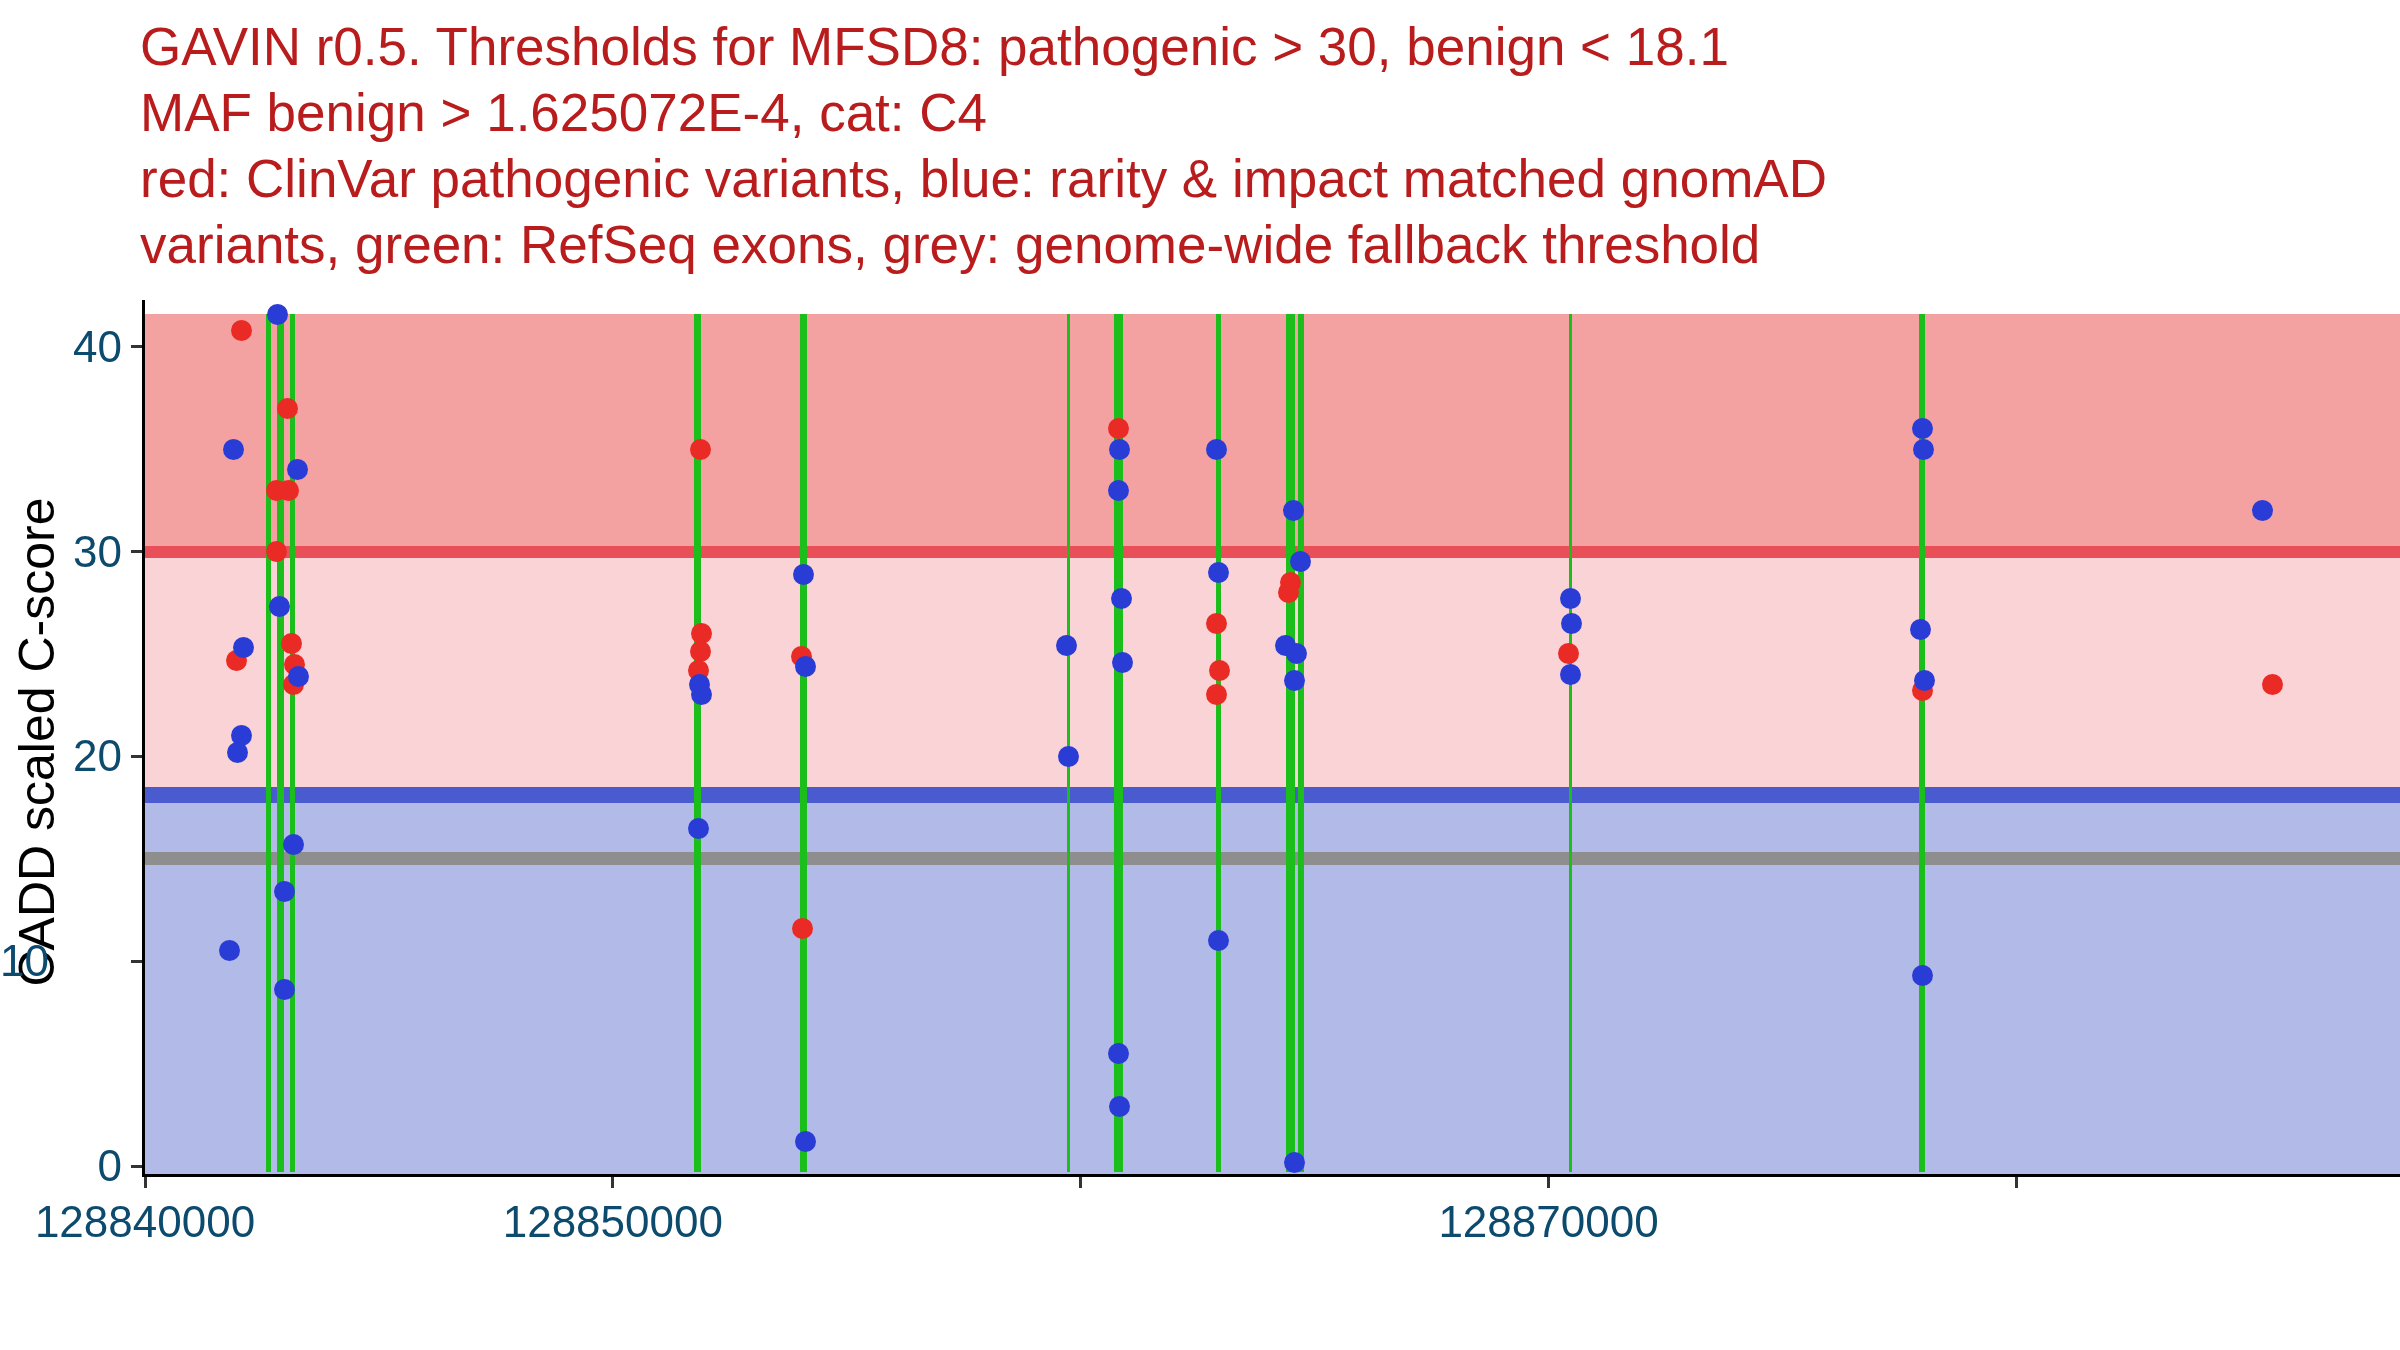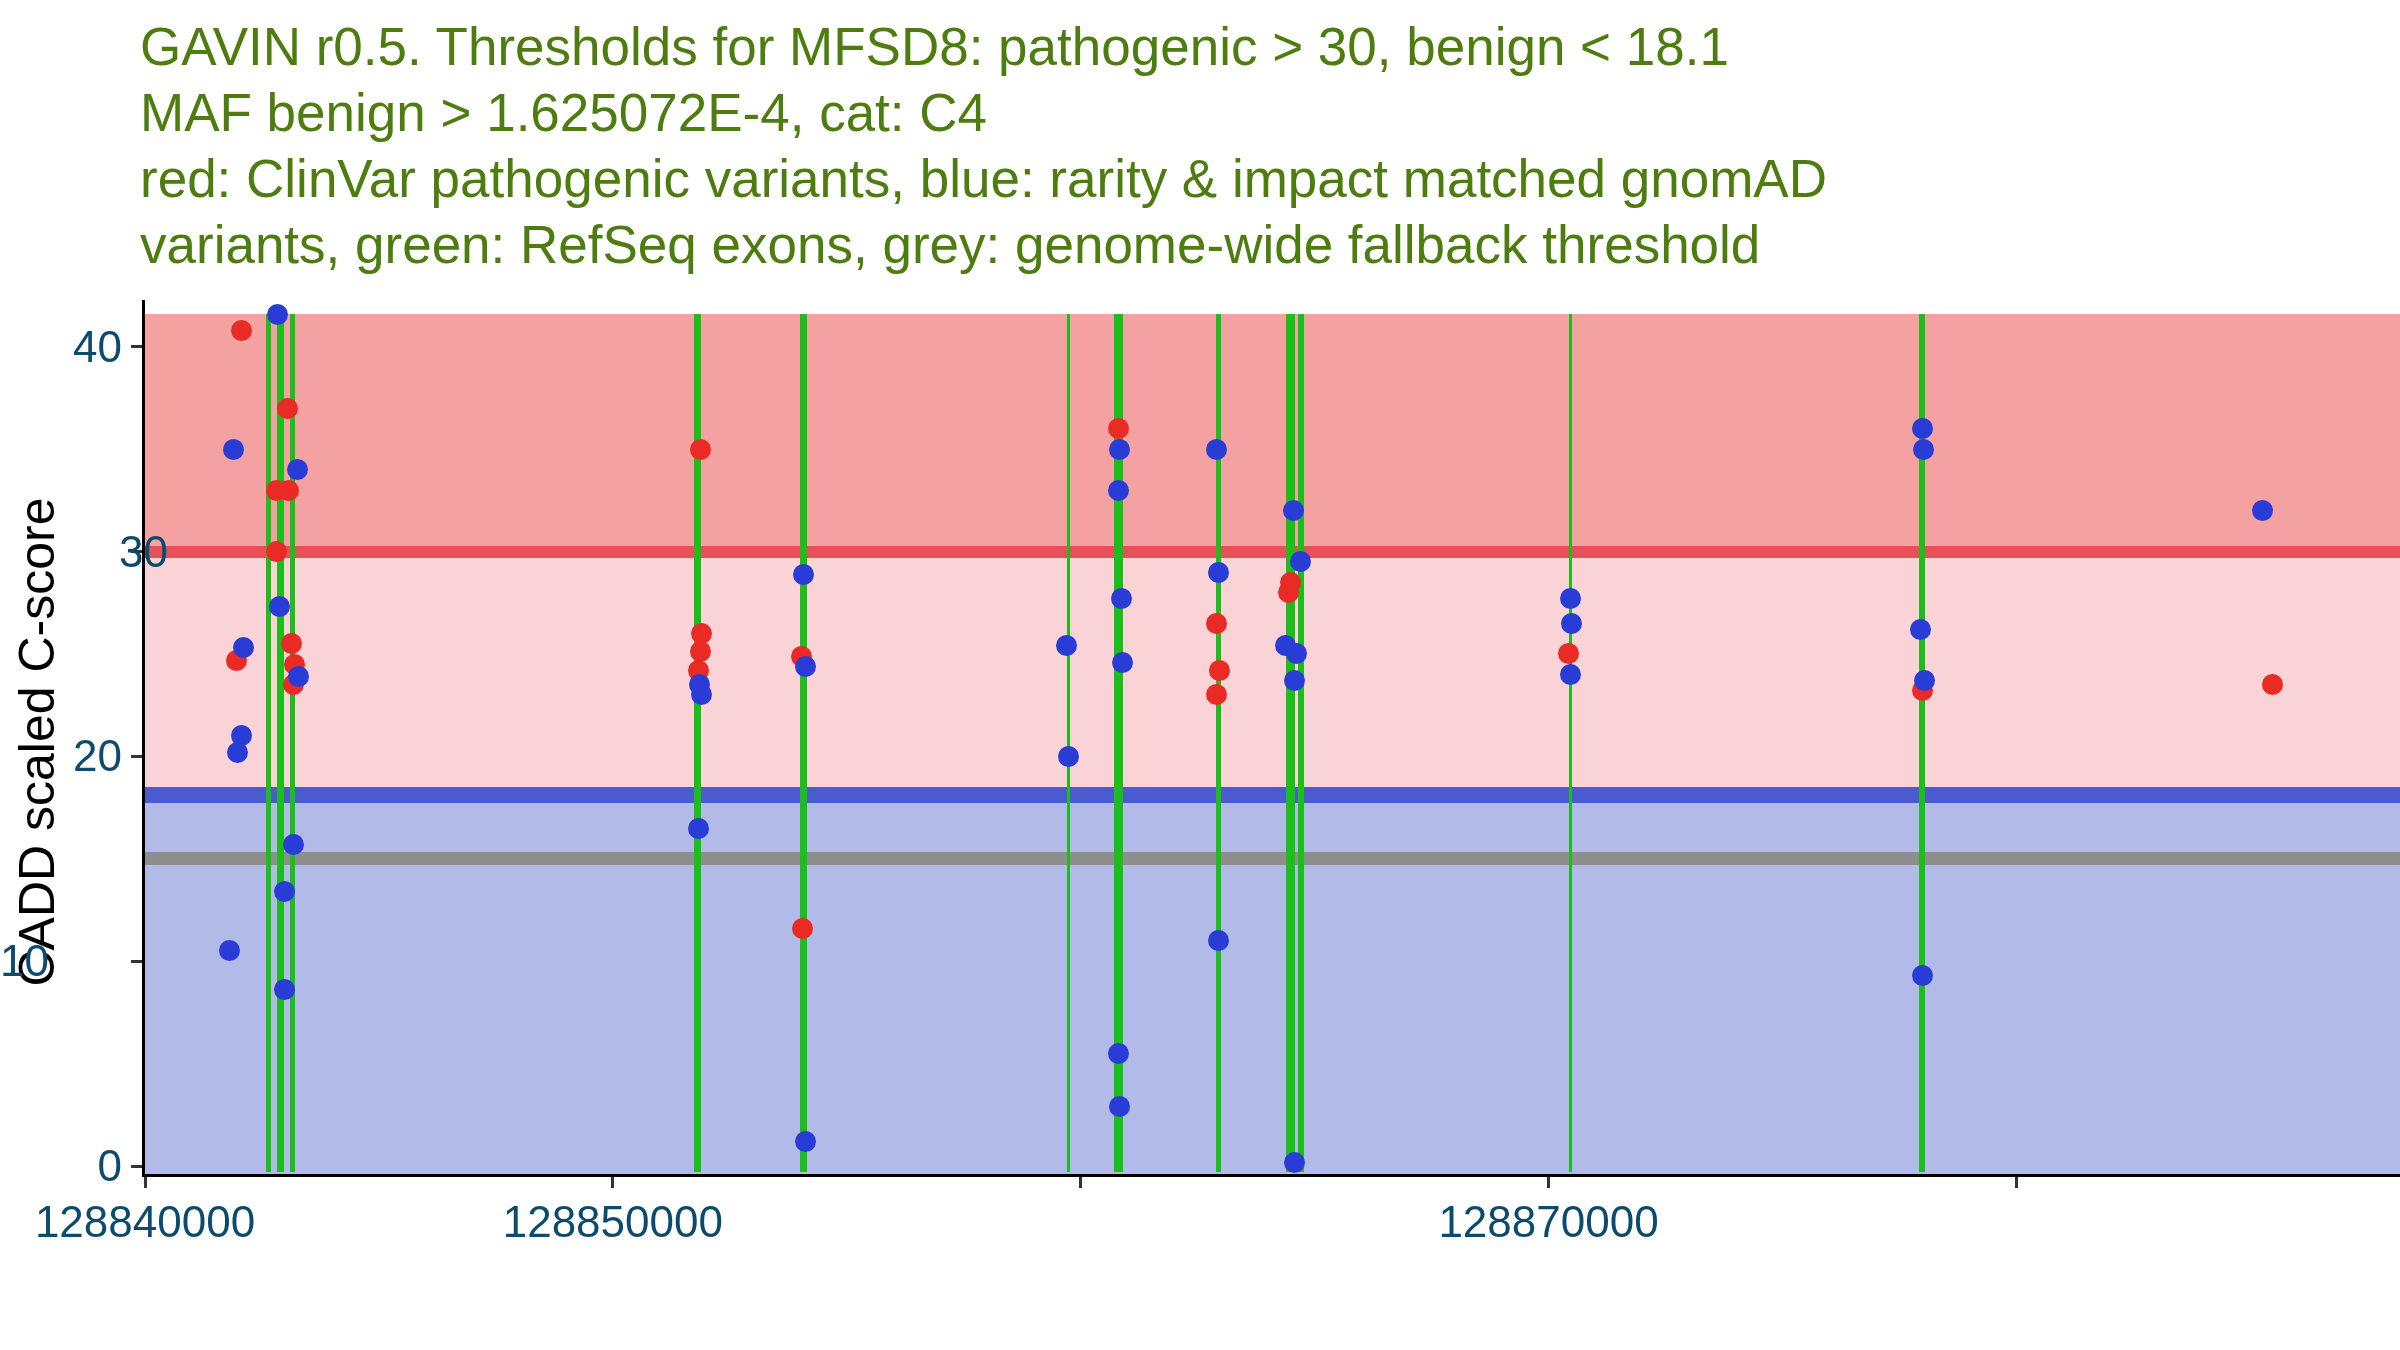--- a/index.html
+++ b/index.html
@@ -1,18 +1,18 @@
 <!DOCTYPE html>
 <html><head>
 <meta charset="utf-8">
 <style>
   html,body{margin:0;padding:0;background:#ffffff;}
   .figure{position:relative;width:2400px;height:1350px;background:#ffffff;
           font-family:"Liberation Sans","DejaVu Sans",sans-serif;overflow:hidden;}
-  .title{position:absolute;left:140px;top:14px;font-size:53px;line-height:66px;color:#4d7c0f;}
+  .title{position:absolute;left:140px;top:14px;font-size:53px;line-height:66px;color:#b91c1c;}
   .ylab{position:absolute;left:-412px;top:712px;width:900px;height:60px;text-align:center;
         font-size:50px;color:#000;transform:rotate(-90deg);}
   .xlab{position:absolute;left:672px;top:1283px;width:1200px;text-align:center;font-size:50px;color:#000;}
   .band,.hline,.exon,.pt,.axis,.tick,.ticklab{position:absolute;}
   .ticklab{font-size:44px;line-height:52px;color:#0c4a6e;}
   .pt{width:21px;height:21px;border-radius:50%;}
 </style>
 </head>
 <body>
 
@@ -112,21 +112,21 @@
     <div class="pt" style="left: 2251.95px; top: 500.115px; background: rgb(42, 60, 214);"></div>
     <div class="axis" style="left: 142px; top: 300px; width: 3px; height: 877px; background: rgb(0, 0, 0);"></div>
     <div class="axis" style="left: 142px; top: 1174px; width: 2258px; height: 3px; background: rgb(0, 0, 0);"></div>
     <div class="tick" style="left: 131px; top: 1164.5px; width: 11px; height: 3px; background: rgb(51, 51, 51);"></div>
     <div class="ticklab" style="left: 0px; top: 1140px; width: 122px; text-align: right;">0</div>
     <div class="tick" style="left: 131px; top: 959.692px; width: 11px; height: 3px; background: rgb(51, 51, 51);"></div>
     <div class="ticklab" style="left: 0px; top: 935.192px; width: 122px; text-align: left;">10</div>
     <div class="tick" style="left: 131px; top: 754.885px; width: 11px; height: 3px; background: rgb(51, 51, 51);"></div>
     <div class="ticklab" style="left: 0px; top: 730.385px; width: 122px; text-align: right;">20</div>
     <div class="tick" style="left: 131px; top: 550.077px; width: 11px; height: 3px; background: rgb(51, 51, 51);"></div>
-    <div class="ticklab" style="left: 0px; top: 525.577px; width: 122px; text-align: right; margin-left: 46px;">30</div>
+    <div class="ticklab" style="left: 0px; top: 525.577px; width: 122px; text-align: right;">30</div>
     <div class="tick" style="left: 131px; top: 345.269px; width: 11px; height: 3px; background: rgb(51, 51, 51);"></div>
     <div class="ticklab" style="left: 0px; top: 320.769px; width: 122px; text-align: right;">40</div>
     <div class="tick" style="left: 143.5px; top: 1177px; width: 3px; height: 11px; background: rgb(51, 51, 51);"></div>
     <div class="ticklab" style="left: -15px; top: 1196px; width: 320px; text-align: center;">128840000</div>
     <div class="tick" style="left: 611.342px; top: 1177px; width: 3px; height: 11px; background: rgb(51, 51, 51);"></div>
     <div class="ticklab" style="left: 452.842px; top: 1196px; width: 320px; text-align: center;">128850000</div>
     <div class="tick" style="left: 1079.18px; top: 1177px; width: 3px; height: 11px; background: rgb(51, 51, 51);"></div>
     <div class="tick" style="left: 1547.03px; top: 1177px; width: 3px; height: 11px; background: rgb(51, 51, 51);"></div>
     <div class="ticklab" style="left: 1388.53px; top: 1196px; width: 320px; text-align: center;">128870000</div>
     <div class="tick" style="left: 2014.87px; top: 1177px; width: 3px; height: 11px; background: rgb(51, 51, 51);"></div>

